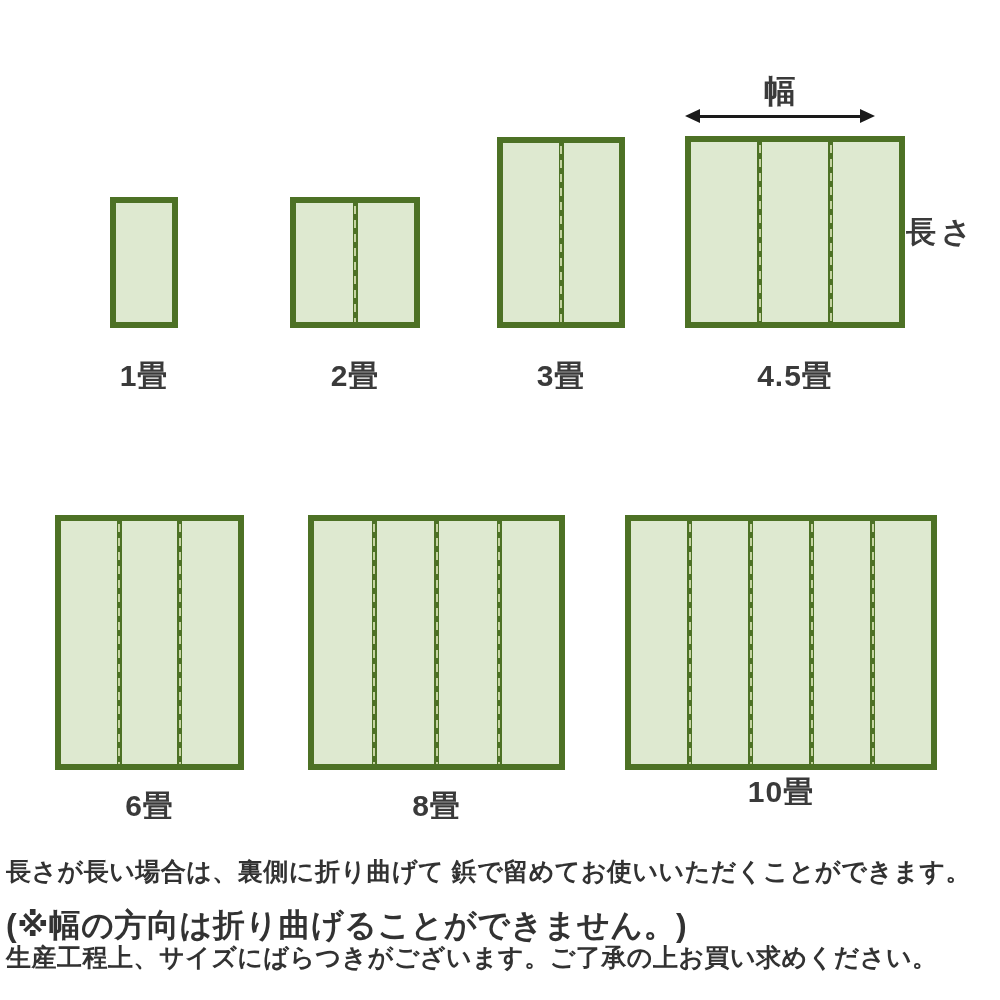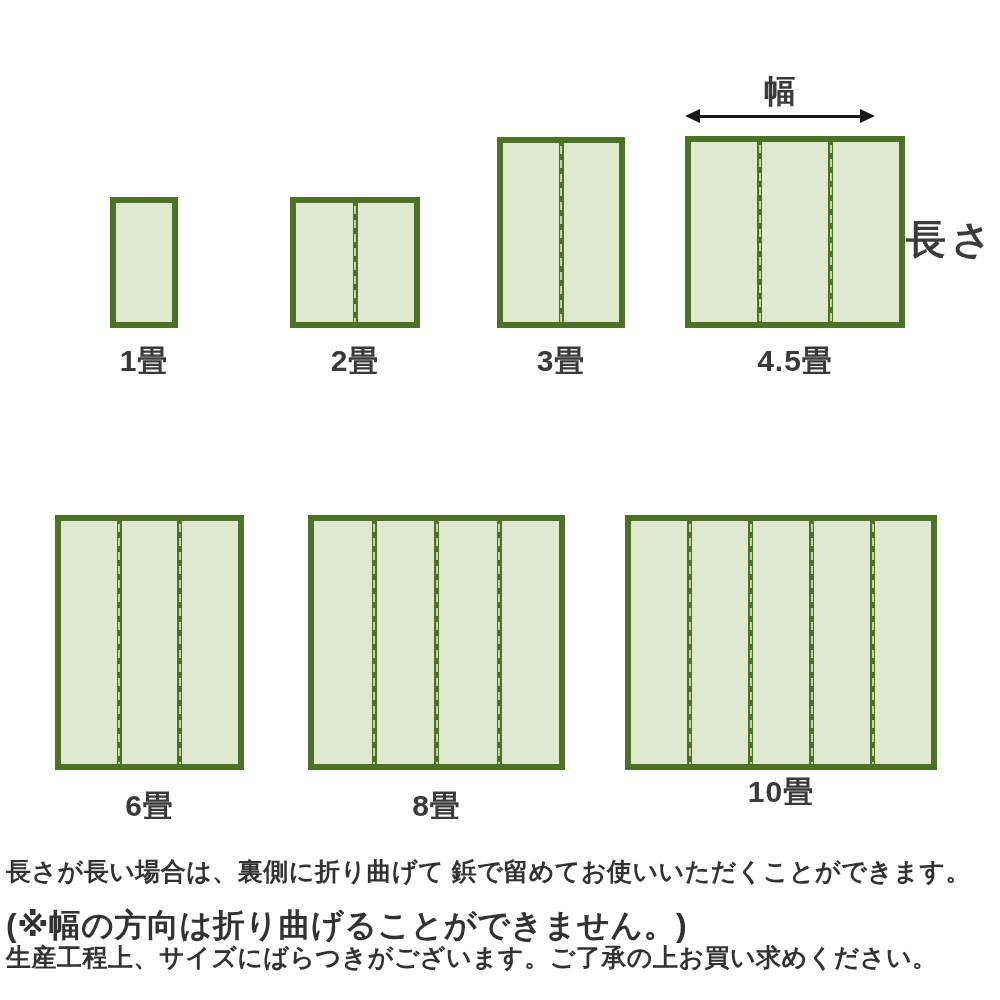--- a/index.html
+++ b/index.html
@@ -31,21 +31,21 @@
   .panel{flex:1 1 0;background:var(--mat-fill);}
   .divider{
     flex:0 0 5px;
     background-color:var(--mat-border);
     background-image:repeating-linear-gradient(to bottom,var(--fold-dash) 0 8px,rgba(0,0,0,0) 8px 14px);
     background-size:2px 100%;
     background-repeat:no-repeat;
     background-position:center 3px;
   }
   .mat-label{
-    margin-top:13px;
+    margin-top:28px;
     text-align:center;
     font-size:30px;
     font-weight:700;
     color:var(--label-text);
     letter-spacing:1px;
     white-space:nowrap;
   }
   .dim-label{
     position:absolute;
     font-weight:700;
@@ -85,21 +85,21 @@
     <div class="head-left"></div>
       <div class="shaft"></div>
       <div class="head-right"></div>
   </div>
 
   <div class="arrow-v" style="left:890px;top:136px;height:192px;">
     <div class="head-top"></div>
       <div class="shaft"></div>
       <div class="head-bottom"></div>
   </div>
-  <div class="dim-label" style="left:906px;top:212px;font-size:40px;letter-spacing:5px;">長さ</div>
+  <div class="dim-label" style="left:906px;top:212px;font-size:30px;letter-spacing:5px;">長さ</div>
 
   <div class="mat" style="left:110px;top:197px;width:68px;">
     <div class="mat-box" style="height:131px;">
         <div class="panel"></div>
       </div>
     <div class="mat-label">1畳</div>
   </div>
 
   <div class="mat" style="left:290px;top:197px;width:130px;">
     <div class="mat-box" style="height:131px;">

